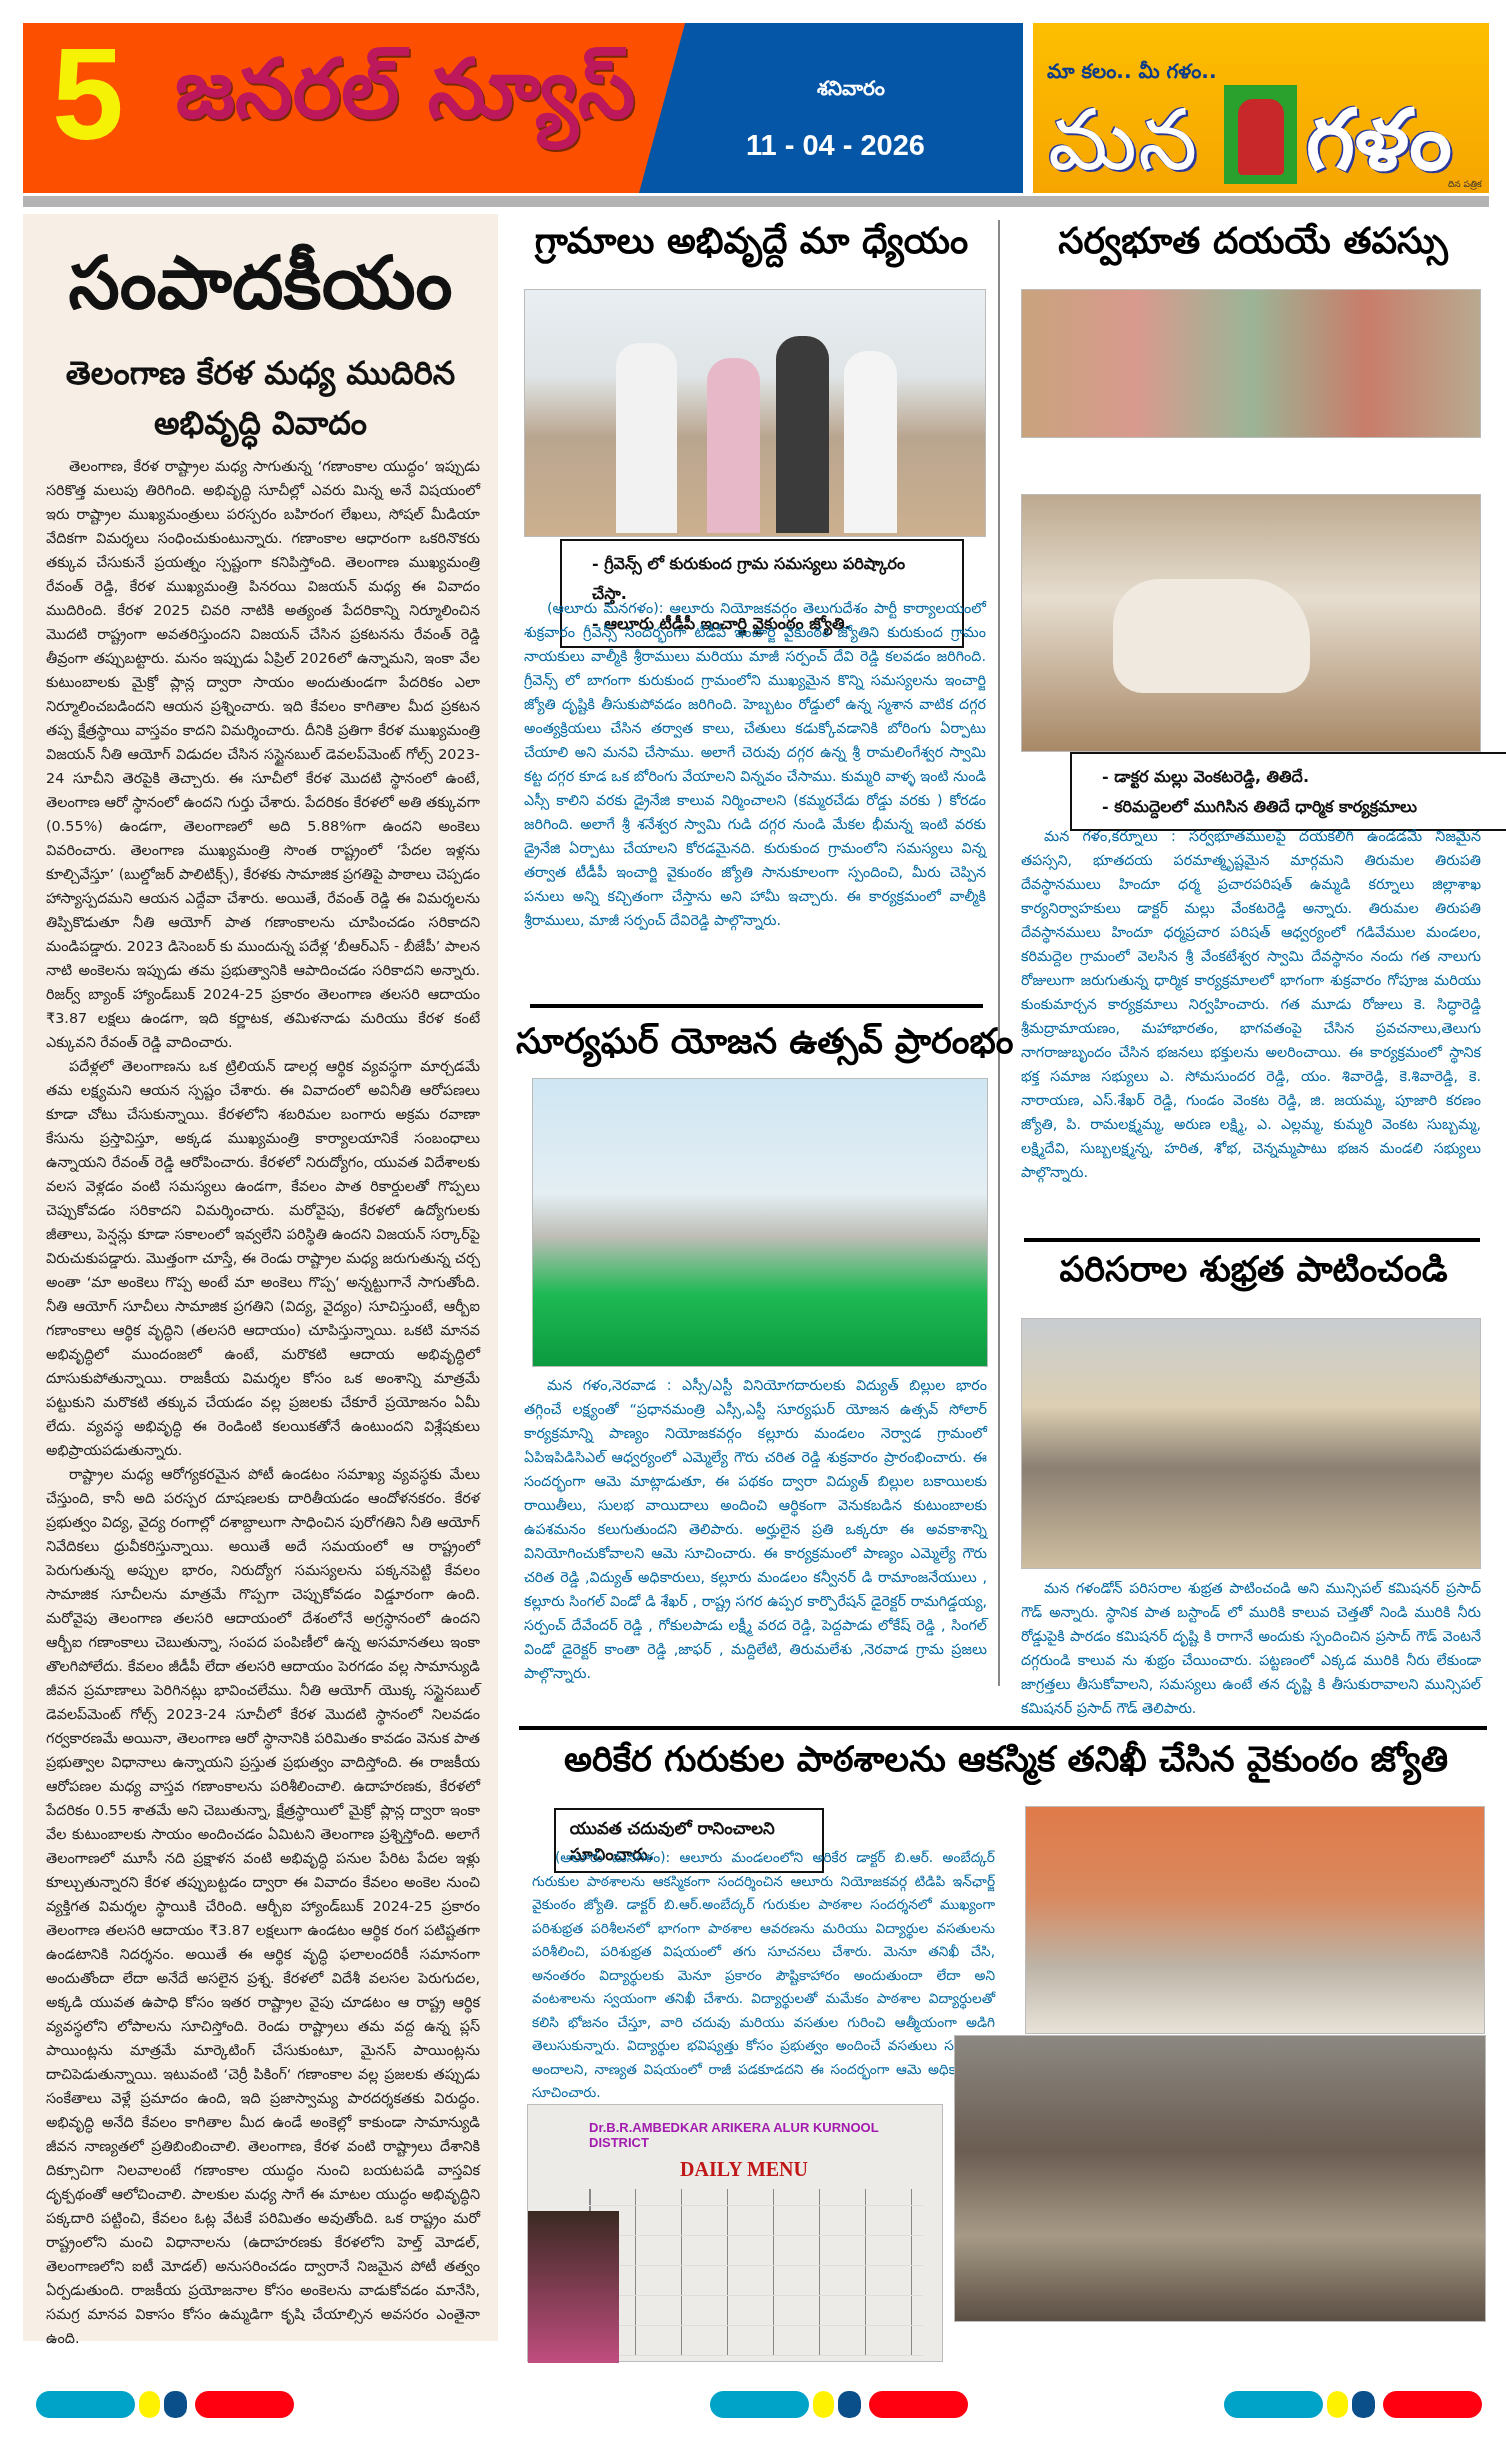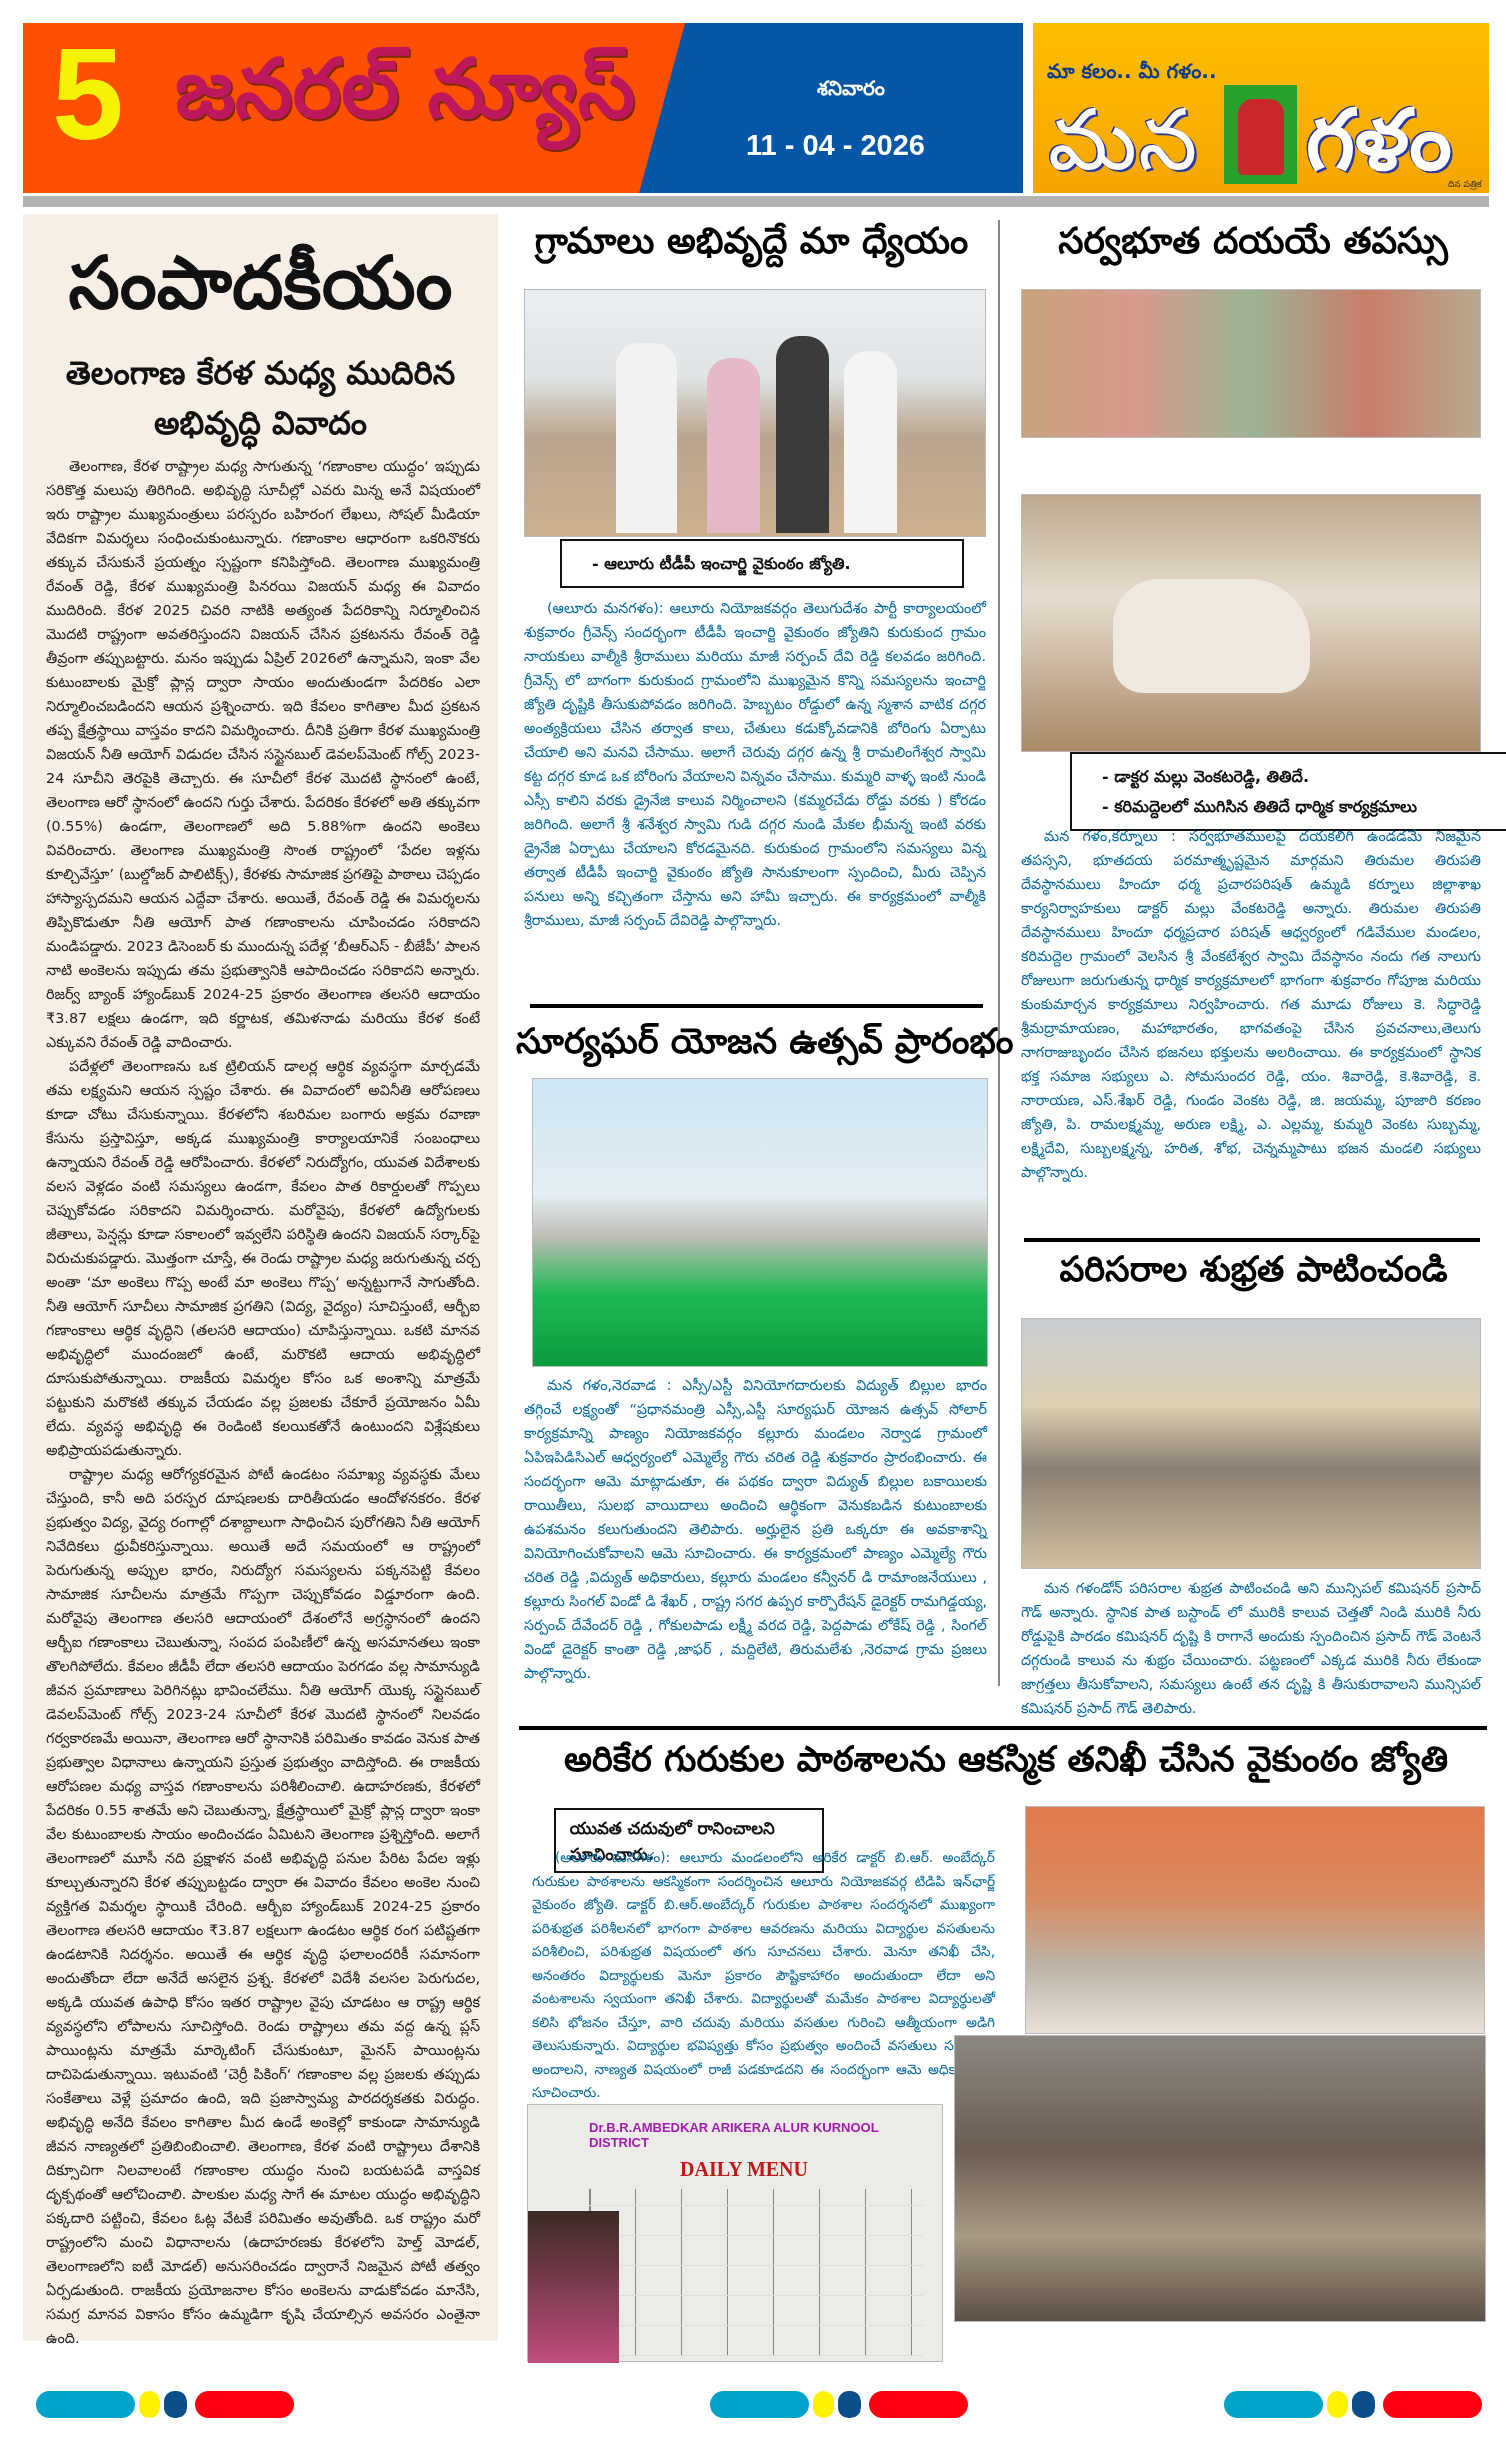--- a/index.html
+++ b/index.html
@@ -66,20 +66,21 @@
 <div class="abs vline" style="left:998px;top:220px;height:1466px"></div>
 
 <div class="abs head" style="left:516px;top:220px;width:471px;font-size:36px">గ్రామాలు అభివృద్దే మా ధ్యేయం</div>
 <div class="abs photo" style="left:524px;top:289px;width:462px;height:248px;background:linear-gradient(180deg,#e8eef2 0%,#dfe5e6 35%,#b9a58f 60%,#ccb08f 100%)">
   <div style="position:absolute;left:91px;top:53px;width:61px;height:190px;background:#f2f2f2;border-radius:23px 23px 0 0"></div>
   <div style="position:absolute;left:182px;top:68px;width:53px;height:175px;background:#e7b8c8;border-radius:23px 23px 0 0"></div>
   <div style="position:absolute;left:251px;top:46px;width:53px;height:197px;background:#3b3b3b;border-radius:23px 23px 0 0"></div>
   <div style="position:absolute;left:319px;top:61px;width:53px;height:182px;background:#f4f4f4;border-radius:23px 23px 0 0"></div>
 </div>
 <div class="abs caption" style="left:560px;top:539px;width:404px">
+  <div>- గ్రీవెన్స్ లో కురుకుంద గ్రామ సమస్యలు పరిష్కారం చేస్తా.</div>
   <div>- ఆలూరు టీడీపీ ఇంచార్జి వైకుంఠం జ్యోతి.</div>
 </div>
 <div class="abs body" style="left:524px;top:596px;width:462px">
     <p>(ఆలూరు మనగళం): ఆలూరు నియోజకవర్గం తెలుగుదేశం పార్టీ కార్యాలయంలో శుక్రవారం గ్రీవెన్స్ సందర్భంగా టీడీపీ ఇంచార్జి వైకుంఠం జ్యోతిని కురుకుంద గ్రామం నాయకులు వాల్మీకి శ్రీరాములు మరియు మాజీ సర్పంచ్ దేవి రెడ్డి కలవడం జరిగింది. గ్రీవెన్స్ లో బాగంగా కురుకుంద గ్రామంలోని ముఖ్యమైన కొన్ని సమస్యలను ఇంచార్జి జ్యోతి దృష్టికి తీసుకుపోవడం జరిగింది. హెబ్బటం రోడ్డులో ఉన్న స్మశాన వాటిక దగ్గర అంత్యక్రియలు చేసిన తర్వాత కాలు, చేతులు కడుక్కోవడానికి బోరింగు ఏర్పాటు చేయాలి అని మనవి చేసాము. అలాగే చెరువు దగ్గర ఉన్న శ్రీ రామలింగేశ్వర స్వామి కట్ట దగ్గర కూడ ఒక బోరింగు వేయాలని విన్నవం చేసాము. కుమ్మరి వాళ్ళ ఇంటి నుండి ఎస్సీ కాలిని వరకు డ్రైనేజి కాలువ నిర్మించాలని (కమ్మరచేడు రోడ్డు వరకు ) కోరడం జరిగింది. అలాగే శ్రీ శనేశ్వర స్వామి గుడి దగ్గర నుండి మేకల భీమన్న ఇంటి వరకు డ్రైనేజి ఏర్పాటు చేయాలని కోరడమైనది. కురుకుంద గ్రామంలోని సమస్యలు విన్న తర్వాత టీడీపీ ఇంచార్జి వైకుంఠం జ్యోతి సానుకూలంగా స్పందించి, మీరు చెప్పిన పనులు అన్ని కచ్చితంగా చేస్తాను అని హామీ ఇచ్చారు. ఈ కార్యక్రమంలో వాల్మీకి శ్రీరాములు, మాజీ సర్పంచ్ దేవిరెడ్డి పాల్గొన్నారు.</p>
   </div>
 
 <div class="abs rule" style="left:530px;top:1004px;width:453px"></div>
 
 <div class="abs head" style="left:516px;top:1021px;width:471px;font-size:35px">సూర్యఘర్ యోజన ఉత్సవ్ ప్రారంభం</div>
 <div class="abs photo" style="left:532px;top:1078px;width:456px;height:289px;background:linear-gradient(180deg,#cfe6f3 0%,#e4eef3 40%,#bdbdb5 55%,#1db954 75%,#0c9a3f 100%)"></div>

